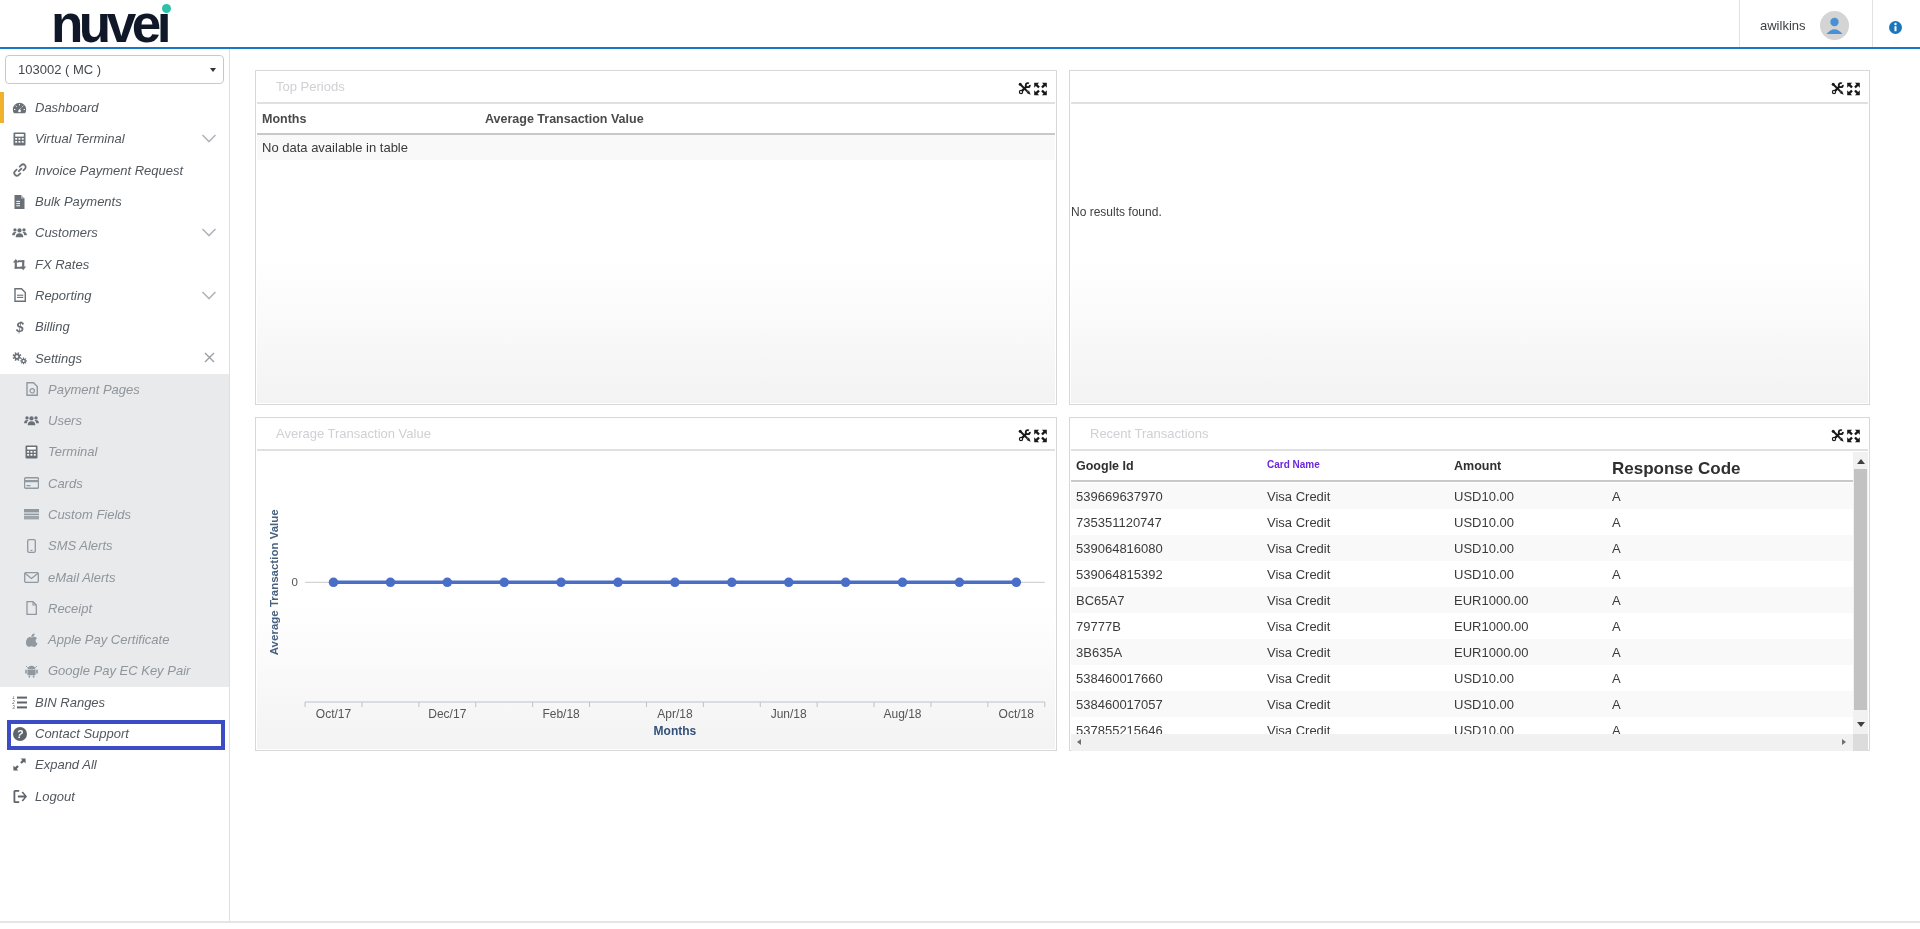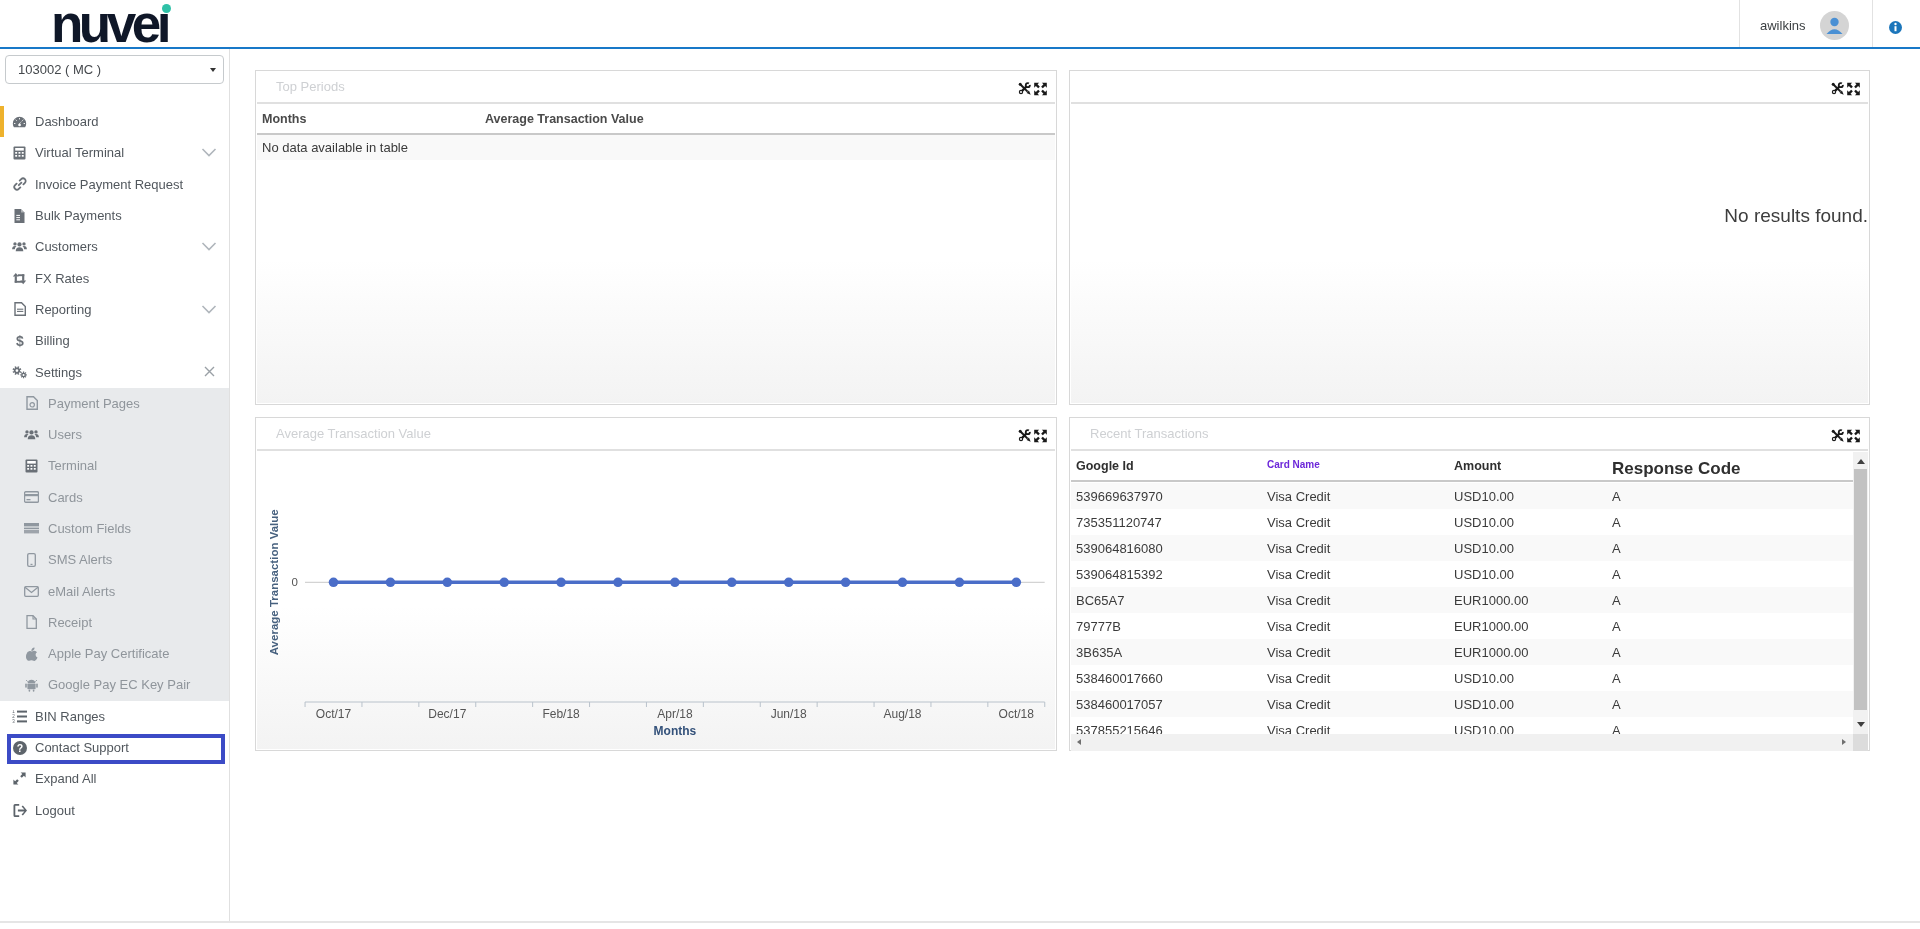--- a/index.html
+++ b/index.html
@@ -10,21 +10,21 @@
 #logo { position:absolute; left:51px; top:-7px; font-size:53px; font-weight:bold; letter-spacing:-4.5px; color:#0f1728; }
 #logodot { position:absolute; left:162px; top:4px; width:9px; height:9px; border-radius:50%; background:#2fc1a7; }
 .vsep { position:absolute; top:0; width:1px; height:47px; background:#e2e2e2; }
 #username { position:absolute; left:1760px; top:18px; font-size:13px; color:#3c4043; }
 #avatar { position:absolute; left:1820px; top:11px; width:29px; height:29px; border-radius:50%; background:#d4d4d4; }
 #infoicon { position:absolute; left:1889px; top:20px; }
 
 #sidebar { position:absolute; left:0; top:49px; width:230px; height:872px; background:#fff; border-right:1px solid #e0e0e0; }
 #select { position:absolute; left:5px; top:6px; width:219px; height:29px; border:1px solid #c6cacd; border-radius:4px; background:#fff; font-size:13px; color:#44484c; line-height:27px; padding-left:12px; }
 #selarrow { position:absolute; right:7px; top:12px; width:0; height:0; border-left:3.5px solid transparent; border-right:3.5px solid transparent; border-top:4.5px solid #333; }
-#menu { position:absolute; left:0; top:57px; width:229px; }
+#menu { position:absolute; left:0; top:43px; width:229px;font-style:italic; }
 .mi { position:relative; height:31.3px; display:flex; align-items:center; font-size:13px; color:#51575d; }
 .mi .ic { position:absolute; left:12px; width:15px; height:15px; display:flex; align-items:center; justify-content:center; }
 .mi .tx { position:absolute; left:35px; }
 .mi .chev { position:absolute; left:201px; }
 #subwrap { background:#e8eaec; }
 #subwrap .mi { color:#8f959b; }
 #subwrap .ic { left:24px; }
 #subwrap .tx { left:48px; }
 #active-bar { position:absolute; left:0; top:0; width:4px; height:31.3px; background:#eeb22d; }
 #csbox { position:absolute; left:7px; top:2.5px; width:218px; height:29.5px; border:4px solid #3c4bc6; }
@@ -424,21 +424,21 @@
   </g>
   <g fill="#191919" transform="translate(16,0.5)">
     <path d="M0.2 0.2 L5.2 0.2 L3.55 1.85 L5.85 4.15 L4.15 5.85 L1.85 3.55 L0.2 5.2 Z"></path>
     <path d="M12.8 0.2 L12.8 5.2 L11.15 3.55 L8.85 5.85 L7.15 4.15 L9.45 1.85 L7.8 0.2 Z"></path>
     <path d="M0.2 12.8 L0.2 7.8 L1.85 9.45 L4.15 7.15 L5.85 8.85 L3.55 11.15 L5.2 12.8 Z"></path>
     <path d="M12.8 12.8 L7.8 12.8 L9.45 11.15 L7.15 8.85 L8.85 7.15 L11.15 9.45 L12.8 7.8 Z"></path>
   </g>
       </svg></div>
   <div class="psep"></div>
   <div class="pbody">
-    <div style="position:absolute;left:0;right:0;top:101px;text-align:right;font-size:19px;color:#3d3d3d">No results found.</div>
+    <div style="position:absolute;left:0;right:0;top:101px;text-align:left;font-size:12px;color:#3d3d3d">No results found.</div>
   </div>
 </div>
 
 <div class="panel" style="left:255px;top:417px;width:802px;height:334px">
   <div class="ptitle">Average Transaction Value</div>
   <div class="picons"><svg width="29" height="14" viewBox="0 0 29 14">
   <g>
     <path fill="#191919" d="M2.15 9.15 L8.95 2.35 L10.65 4.05 L3.85 10.85 Z"></path>
     <circle cx="3" cy="10" r="2.2" fill="#191919"></circle>
     <circle cx="9.8" cy="3.2" r="2.9" fill="#191919"></circle>

